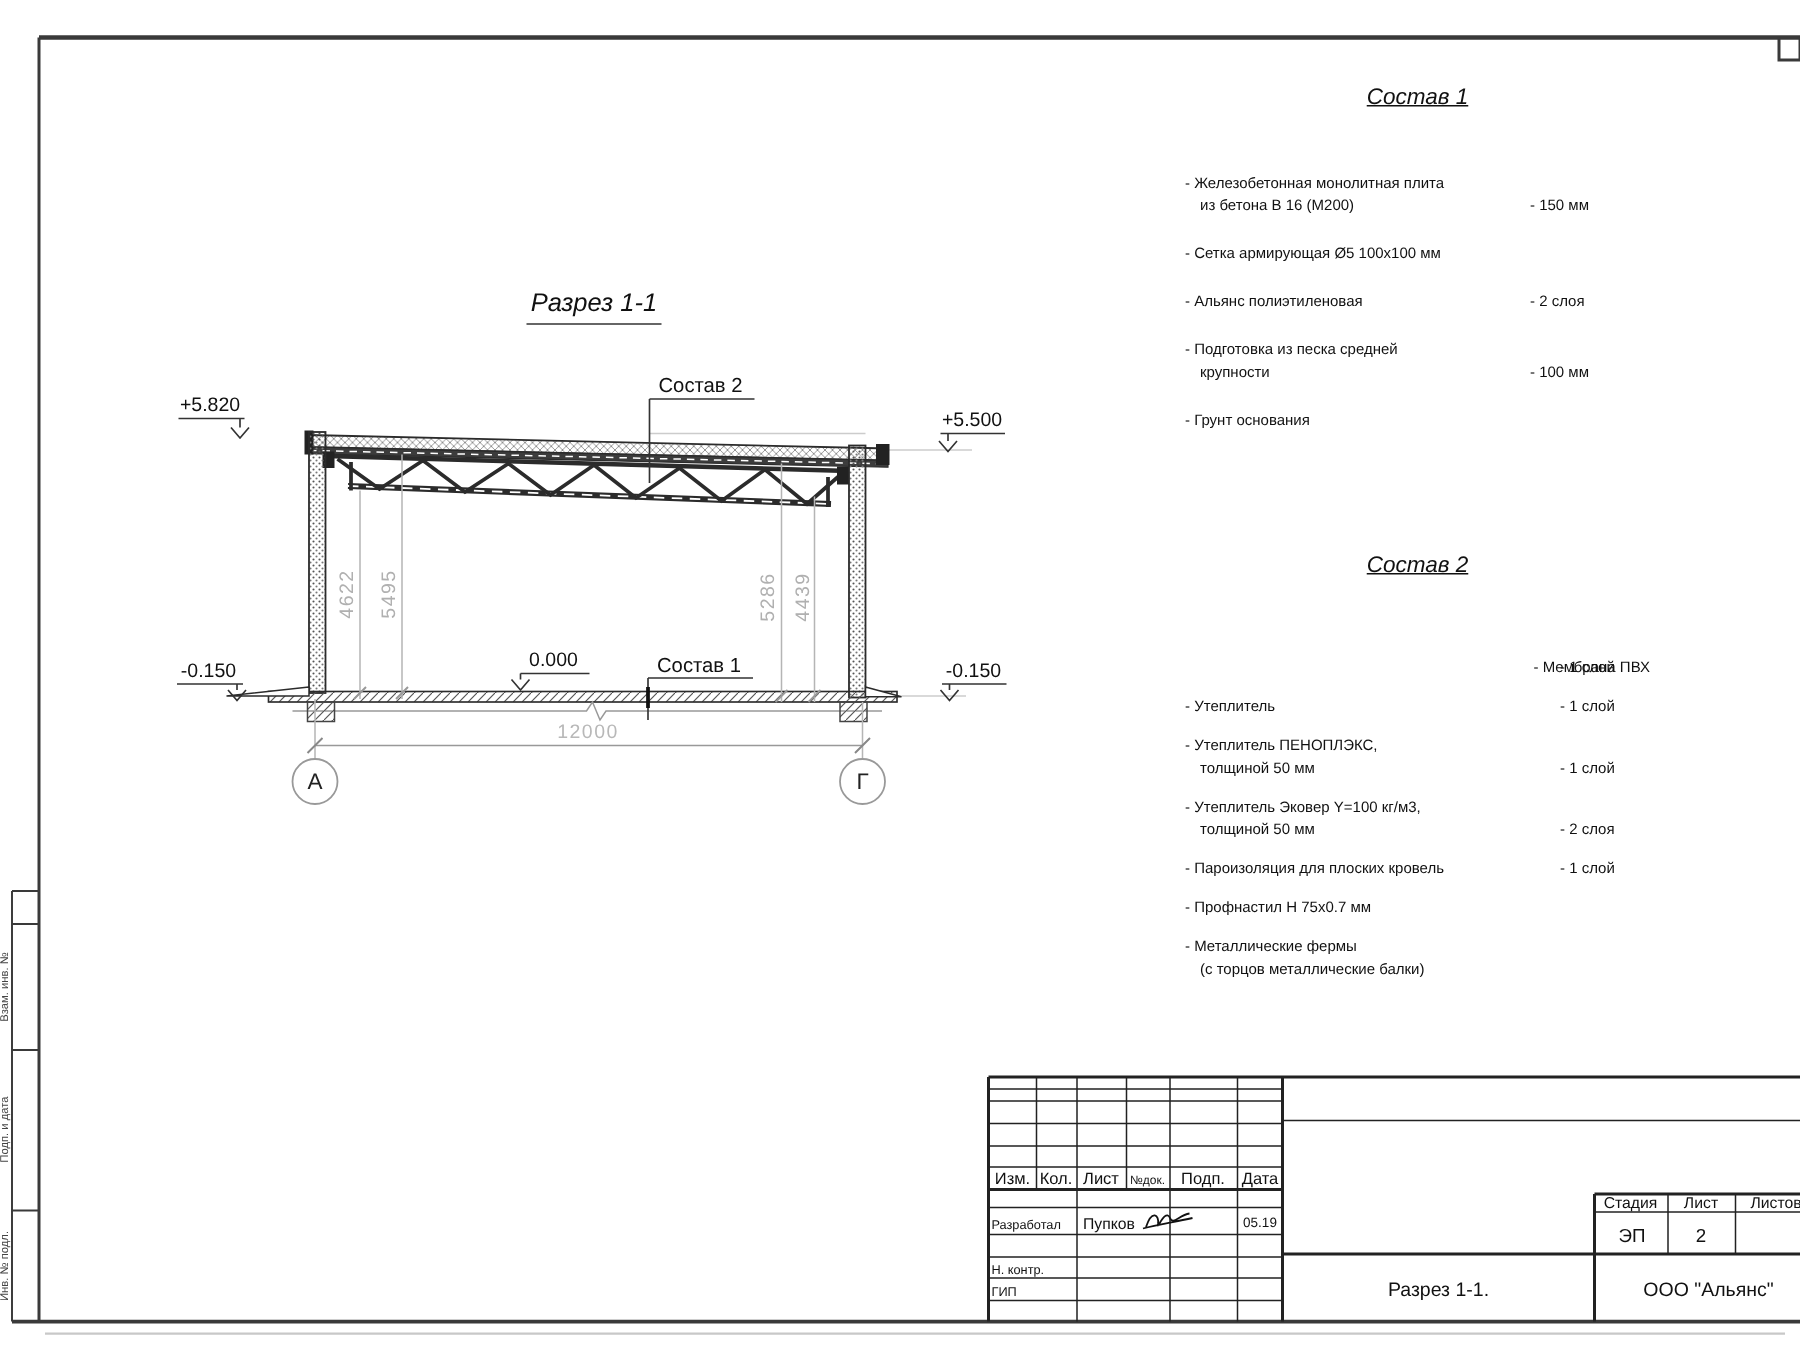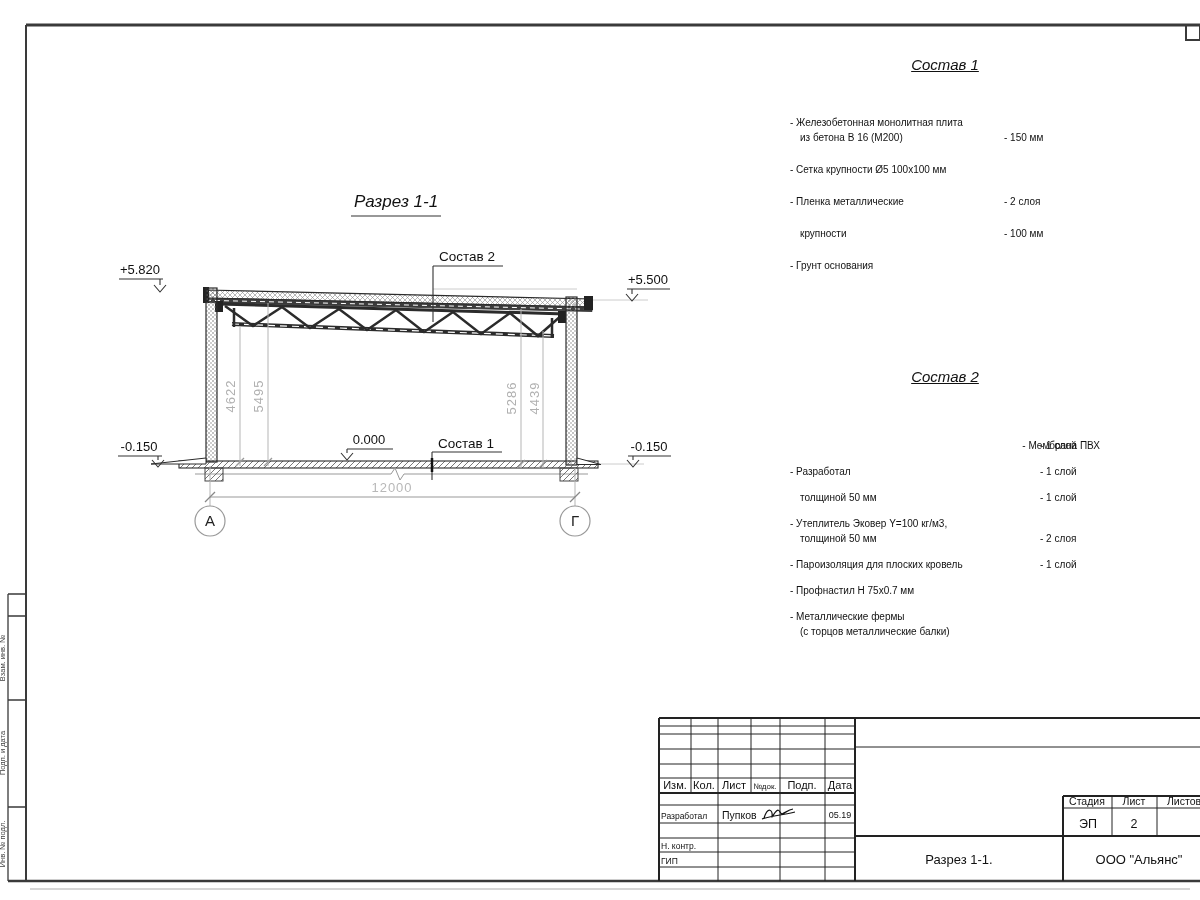--- a/index.html
+++ b/index.html
@@ -10,21 +10,21 @@
   .spec{position:absolute;width:310px;}
   .spec-title{text-align:center;font-style:italic;font-size:15px;text-decoration:underline;color:#111;}
   .spec-items{margin-top:42px;}
   #spec2 .spec-items{margin-top:53px;}
   .item{position:relative;font-size:10px;line-height:15px;white-space:nowrap;margin-top:17px;}
   .item:first-child{margin-top:0;}
   #spec2 .item{margin-top:11px;}
   #spec2 .item:first-child{margin-top:16px;text-align:right;}
   .ind{padding-left:10px;}
   .val{position:absolute;bottom:0;white-space:nowrap;}
-  #spec1 .val{left:214px;margin-top:13px;}
+  #spec1 .val{left:230px;margin-top:13px;}
   #spec2 .val{left:250px;}
 </style>
 </head>
 <body>
 
 <div class="page">
 
   <svg width="1200" height="900" viewBox="0 0 1200 900">
     <defs>
       <pattern id="roofHatch" width="5" height="5" patternUnits="userSpaceOnUse">
@@ -195,48 +195,50 @@
 
   <div class="spec" id="spec1" style="left:790px;top:56px;">
     <div class="spec-title">Состав 1</div>
     <div class="spec-items">
       <div class="item">
         <div>- Железобетонная  монолитная плита</div>
         <div class="ind">из бетона В 16 (М200)</div>
         <span class="val">- 150 мм</span>
       </div>
       <div class="item">
-        <div>- Сетка крупности Ø5 100х100 мм</div>
-      </div>
-      <div class="item">
-        <div>- Пленка металлические</div>
+        <div>- Сетка армирующая Ø5 100х100 мм</div>
+      </div>
+      <div class="item">
+        <div>- Альянс полиэтиленовая</div>
         <span class="val">-  2 слоя</span>
       </div>
       <div class="item">
+        <div>- Подготовка из песка средней</div>
         <div class="ind">крупности</div>
         <span class="val">- 100 мм</span>
       </div>
       <div class="item">
         <div>- Грунт основания</div>
       </div>
     </div>
   </div>
 
   <div class="spec" id="spec2" style="left:790px;top:368px;">
     <div class="spec-title">Состав 2</div>
     <div class="spec-items">
       <div class="item">
         <div>- Мембрана ПВХ</div>
         <span class="val">- 1 слой</span>
       </div>
       <div class="item">
-        <div>- Разработал</div>
-        <span class="val">- 1 слой</span>
-      </div>
-      <div class="item">
+        <div>- Утеплитель</div>
+        <span class="val">- 1 слой</span>
+      </div>
+      <div class="item">
+        <div>- Утеплитель ПЕНОПЛЭКС,</div>
         <div class="ind">толщиной 50 мм</div>
         <span class="val">- 1 слой</span>
       </div>
       <div class="item">
         <div>- Утеплитель Эковер Y=100 кг/м3,</div>
         <div class="ind">толщиной 50 мм</div>
         <span class="val">- 2 слоя</span>
       </div>
       <div class="item">
         <div>- Пароизоляция для плоских кровель</div>

